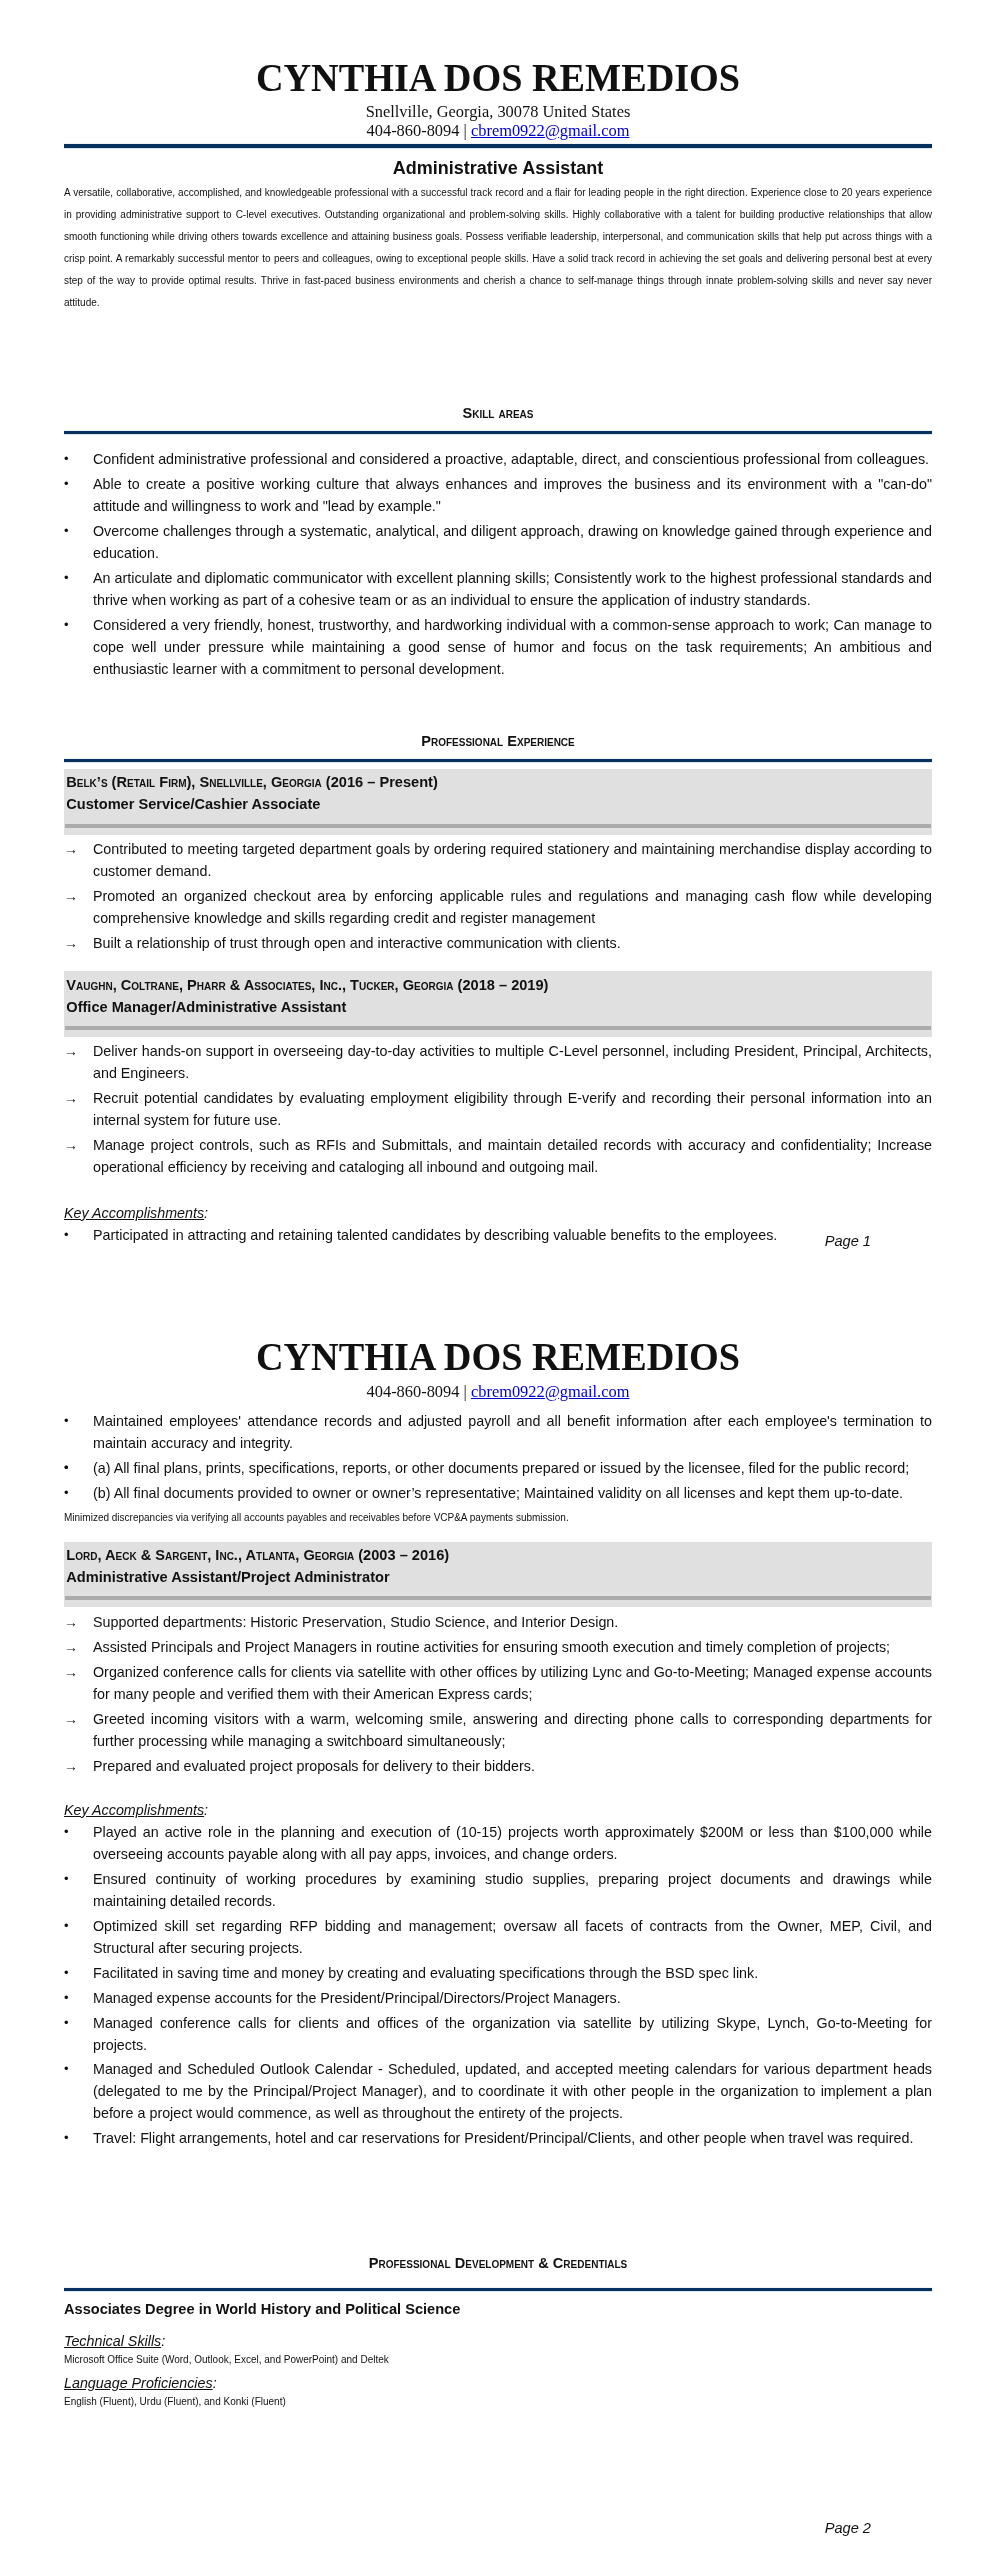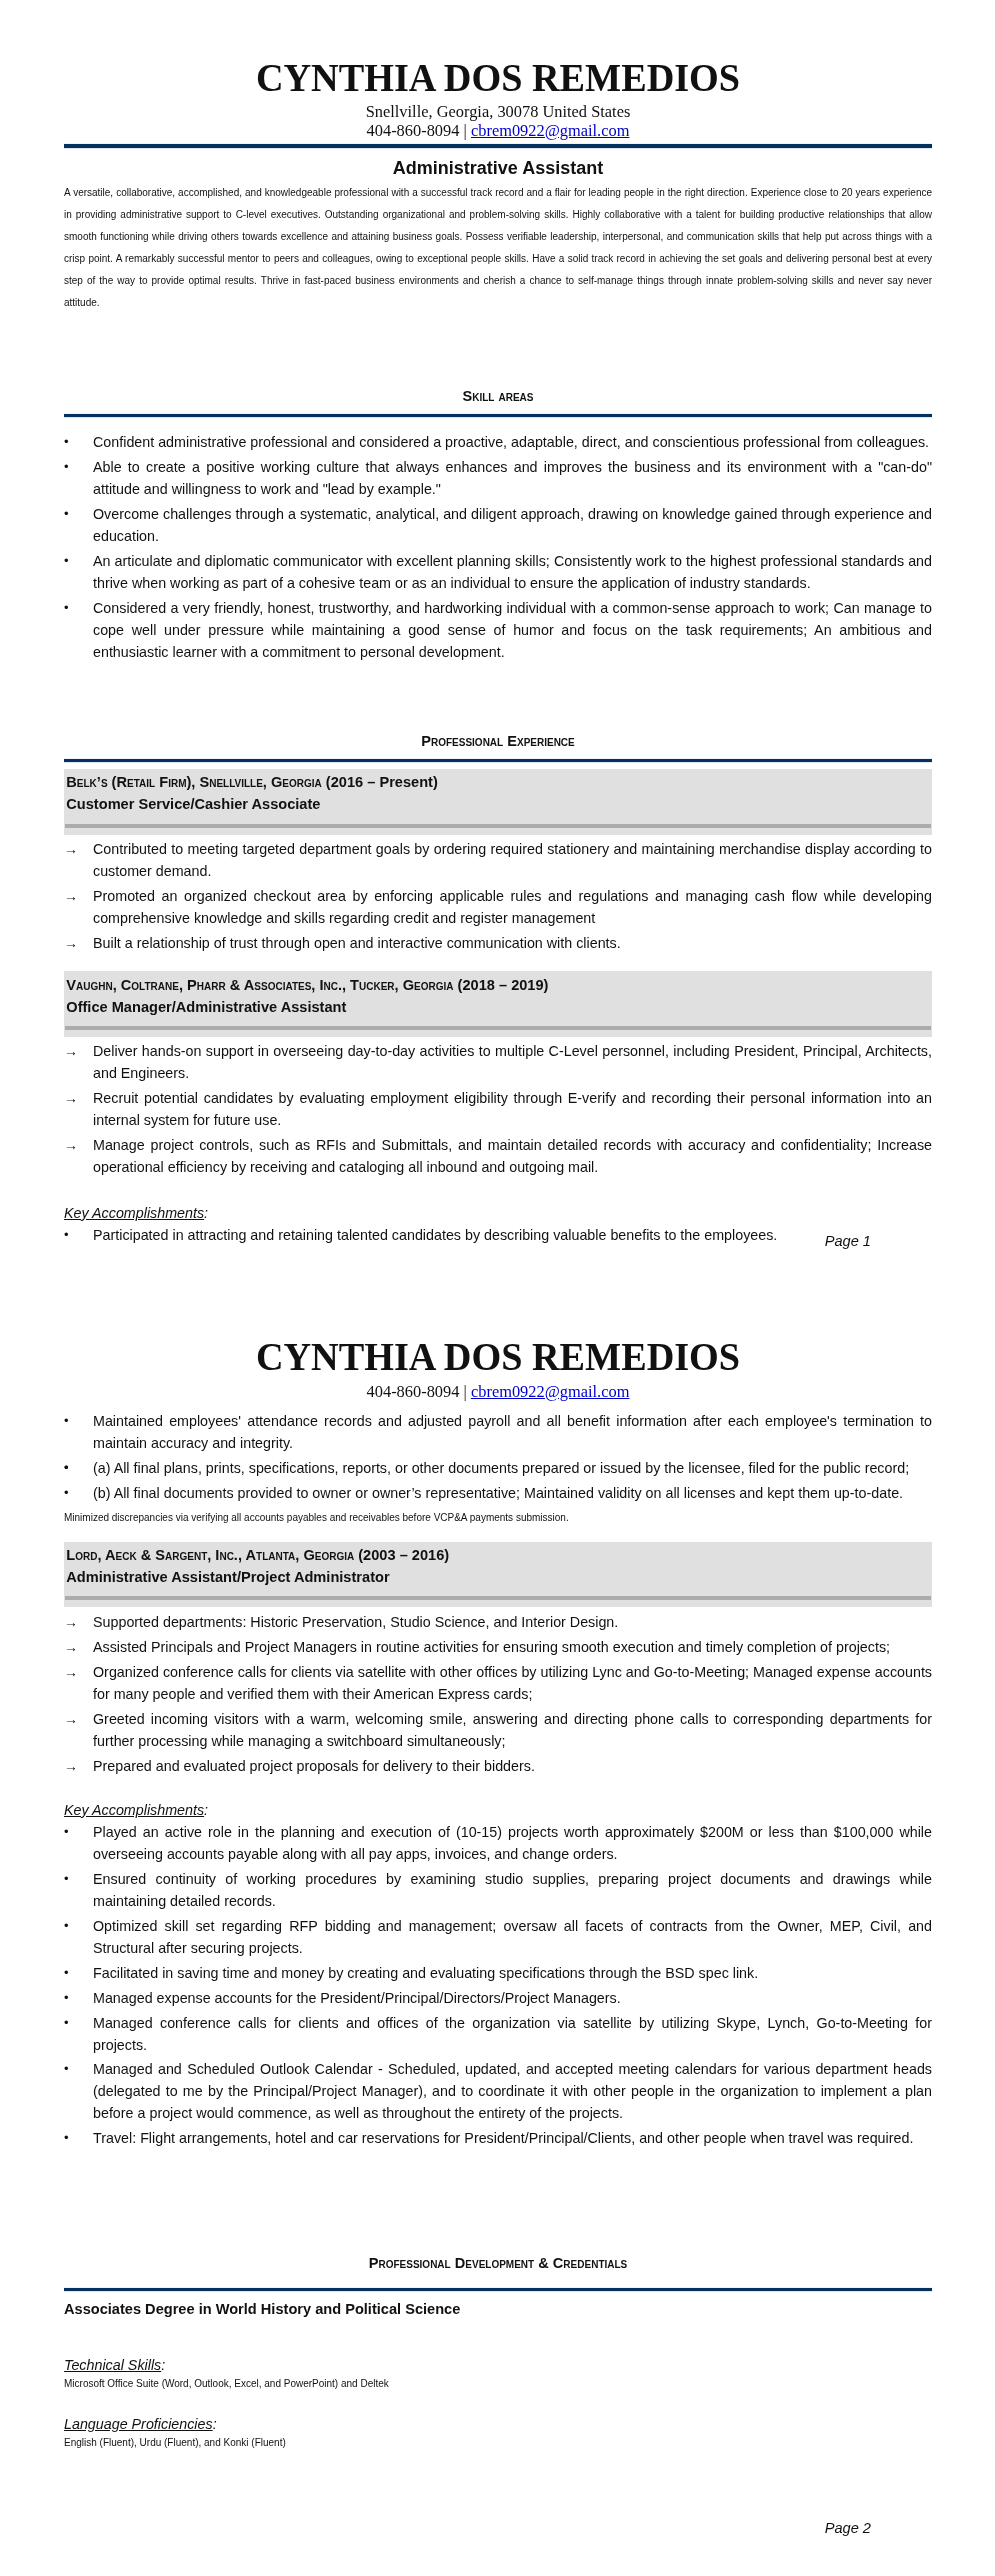--- a/index.html
+++ b/index.html
@@ -46,21 +46,21 @@
     </div>
   </div>
 
   <div class="content rule-navy" style="top:143px;"></div>
 
   <div class="content" style="top:157px;">
     <div class="doc-title">Administrative Assistant</div>
     <p class="para" style="margin-top:1.2px;">A versatile, collaborative, accomplished, and knowledgeable professional with a successful track record and a flair for leading people in the right direction. Experience close to 20 years experience in providing administrative support to C-level executives. Outstanding organizational and problem-solving skills. Highly collaborative with a talent for building productive relationships that allow smooth functioning while driving others towards excellence and attaining business goals. Possess verifiable leadership, interpersonal, and communication skills that help put across things with a crisp point. A remarkably successful mentor to peers and colleagues, owing to exceptional people skills. Have a solid track record in achieving the set goals and delivering personal best at every step of the way to provide optimal results. Thrive in fast-paced business environments and cherish a chance to self-manage things through innate problem-solving skills and never say never attitude.</p>
   </div>
 
-  <div class="content" style="top:388px;">
+  <div class="content" style="top:405px;">
     <div class="sec-head">Skill areas</div>
     <div class="rule-navy" style="margin-top:7px;"></div>
     <ul class="list bullets" style="margin-top:13px;">
       <li><span class="mark">•</span><span>Confident administrative professional and considered a proactive, adaptable, direct, and conscientious professional from colleagues.</span></li>
       <li><span class="mark">•</span><span>Able to create a positive working culture that always enhances and improves the business and its environment with a "can-do" attitude and willingness to work and "lead by example."</span></li>
       <li><span class="mark">•</span><span>Overcome challenges through a systematic, analytical, and diligent approach, drawing on knowledge gained through experience and education.</span></li>
       <li><span class="mark">•</span><span>An articulate and diplomatic communicator with excellent planning skills; Consistently work to the highest professional standards and thrive when working as part of a cohesive team or as an individual to ensure the application of industry standards.</span></li>
       <li><span class="mark">•</span><span>Considered a very friendly, honest, trustworthy, and hardworking individual with a common-sense approach to work; Can manage to cope well under pressure while maintaining a good sense of humor and focus on the task requirements; An ambitious and enthusiastic learner with a commitment to personal development.</span></li>
     </ul>
   </div>
@@ -147,22 +147,22 @@
       <li><span class="mark">•</span><span>Managed and Scheduled Outlook Calendar - Scheduled, updated, and accepted meeting calendars for various department heads (delegated to me by the Principal/Project Manager), and to coordinate it with other people in the organization to implement a plan before a project would commence, as well as throughout the entirety of the projects.</span></li>
       <li><span class="mark">•</span><span>Travel: Flight arrangements, hotel and car reservations for President/Principal/Clients, and other people when travel was required.</span></li>
     </ul>
   </div>
 
   <div class="content" style="top:967px;">
     <div class="sec-head">Professional Development &amp; Credentials</div>
     <div class="rule-navy" style="margin-top:14px;"></div>
     <div class="bold-line" style="margin-top:7px;">Associates Degree in World History and Political Science</div>
 
-    <div class="sub-label" style="margin-top:35px;"><span class="u">Technical Skills</span>:</div>
+    <div class="sub-label" style="margin-top:11px;"><span class="u">Technical Skills</span>:</div>
     <div class="para" style="line-height:17.6px;">Microsoft Office Suite (Word, Outlook, Excel, and PowerPoint) and Deltek</div>
 
-    <div class="sub-label" style="margin-top:21px;"><span class="u">Language Proficiencies</span>:</div>
+    <div class="sub-label" style="margin-top:4px;"><span class="u">Language Proficiencies</span>:</div>
     <div class="para" style="line-height:17.6px;">English (Fluent), Urdu (Fluent), and Konki (Fluent)</div>
   </div>
 
   <div class="page-num" style="top:1232px;">Page 2</div>
 </div>
 
 
 </body></html>

